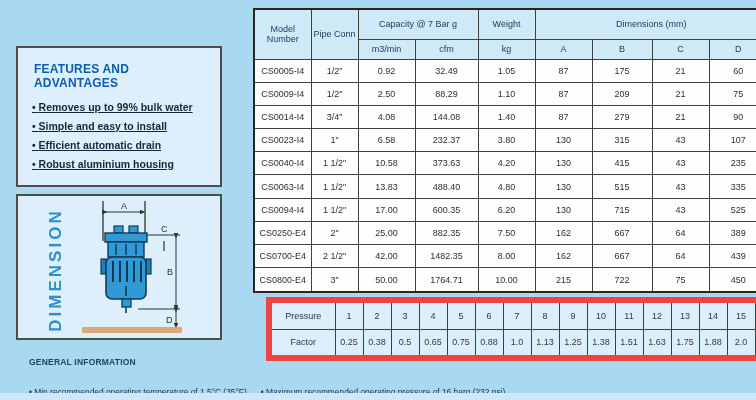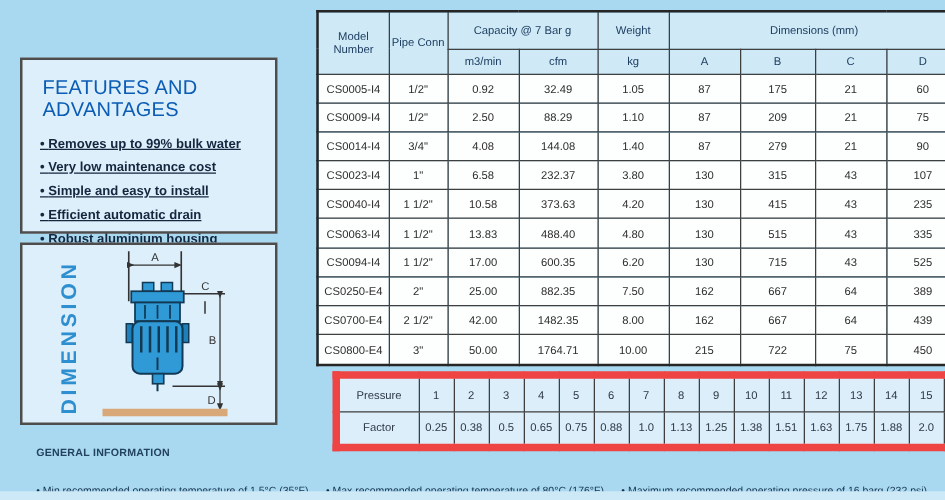--- a/index.html
+++ b/index.html
@@ -9,21 +9,21 @@
     font-family:"Liberation Sans",sans-serif;
     -webkit-font-smoothing:antialiased;
   }
   
   .panel{
     position:absolute;left:16px;width:206px;
     background:#ddeffa;border:2px solid #4d4d4d;box-sizing:border-box;
   }
   #features-box{top:46px;height:141px;padding:12px 12px 0 14px;}
   #features-title{
-    color:#0b5cb4;font-weight:normal;font-size:16px;letter-spacing:.2px;margin:2px 0 8px 2px;
+    color:#0b5cb4;font-weight:bold;font-size:12px;letter-spacing:.2px;margin:2px 0 8px 2px;
   }
   .feature-item{
     color:#14273f;font-weight:bold;font-size:10.5px;line-height:19px;
     white-space:nowrap;
     text-decoration:underline;
   }
   .feature-item::before{content:"• ";color:#14273f;}
   #dimension-box{top:194px;height:146px;}
   #dimension-label{
     position:absolute;left:-32px;top:64px;width:140px;height:20px;
@@ -68,21 +68,20 @@
 </head>
 <body>
 
 <div id="page">
 
   <div id="features-box" class="panel">
     <div id="features-title">FEATURES AND ADVANTAGES</div>
     <div>
 
     <div class="feature-item">Removes up to 99% bulk water</div>
-        <div class="feature-item">Very low maintenance cost</div>
         <div class="feature-item">Simple and easy to install</div>
         <div class="feature-item">Efficient automatic drain</div>
         <div class="feature-item">Robust aluminium housing</div>
       </div>
   </div>
 
   <div id="dimension-box" class="panel">
     <div id="dimension-label">DIMENSION</div>
     <svg id="filter-diagram" width="152" height="142" viewBox="0 0 152 142">
       <defs>
@@ -334,19 +333,18 @@
           <td>2.13</td>
         </tr>
     </tbody>
   </table>
 
   <div id="general-info">
     <div id="general-info-title">GENERAL INFORMATION</div>
     <div class="info-line">
 
     <span class="info-item">Min recommended operating temperature of 1.5°C (35°F)</span>
-        <span class="info-item">Max recommended operating temperature of 80°C (176°F)</span>
         <span class="info-item">Maximum recommended operating pressure of 16 barg (232 psi)</span>
       </div>
   </div>
 
   <div id="bottom-strip"></div>
 </div>
 
 </body></html>

